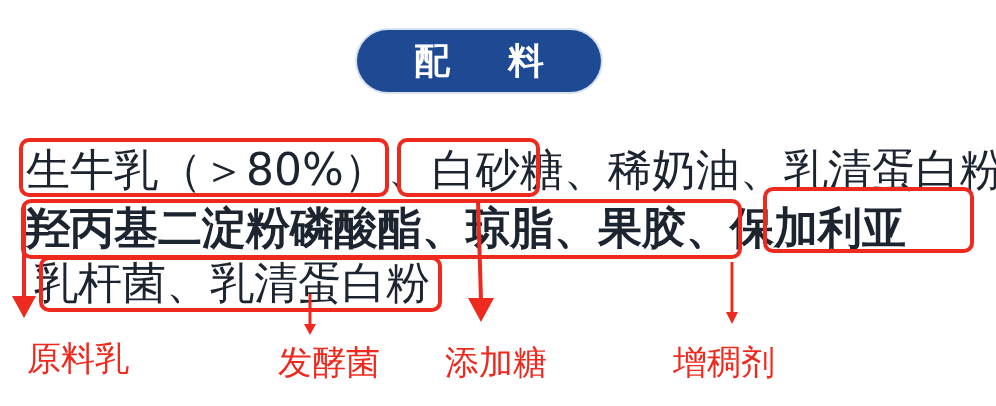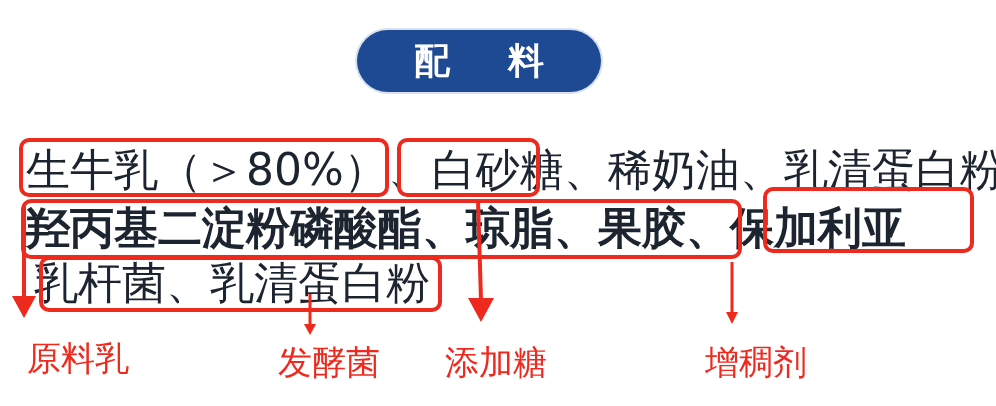--- a/index.html
+++ b/index.html
@@ -54,13 +54,13 @@
   </g>
   <g>
     <line x1="732" y1="262" x2="732" y2="314" stroke="#ee2a1f" stroke-width="3"></line>
     <path d="M726,312 L738,312 L732,324 Z" fill="#ee2a1f"></path>
   </g>
 </svg>
 
 <div class="label" style="left:27px;top:336px;">原料乳</div>
 <div class="label" style="left:272px;top:340px;margin-left:6px;">发酵菌</div>
 <div class="label" style="left:445px;top:340px;">添加糖</div>
-<div class="label" style="left:673px;top:340px;margin-left:32px;">增稠剂</div>
+<div class="label" style="left:673px;top:340px;">增稠剂</div>
 
 </body></html>

